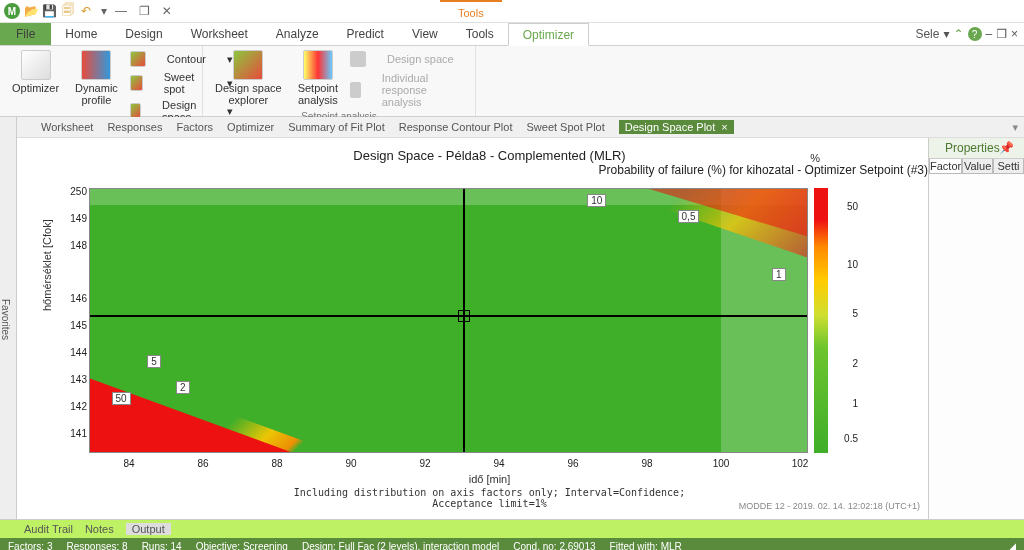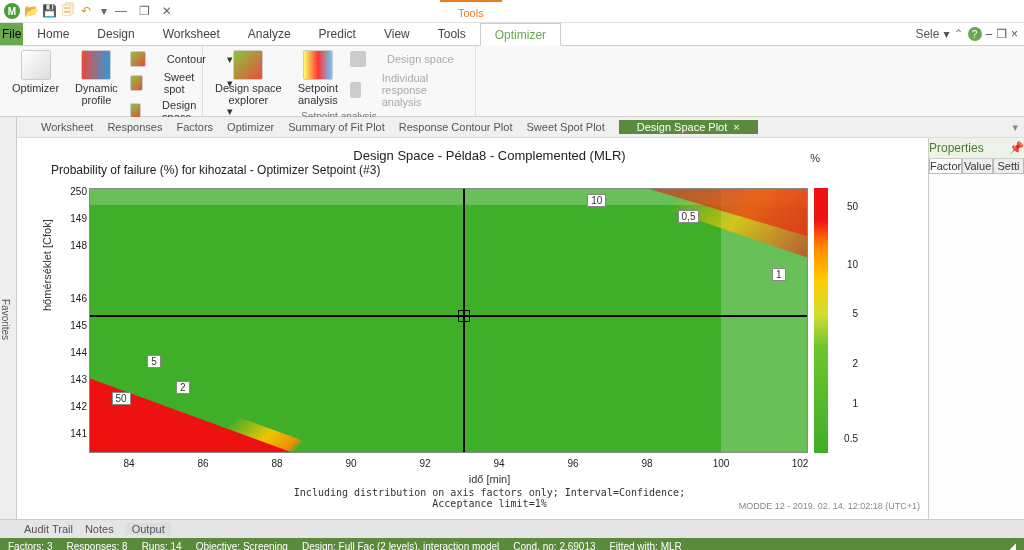--- a/index.html
+++ b/index.html
@@ -5,44 +5,44 @@
 html,body{margin:0;padding:0;font-family:"Segoe UI",Arial,sans-serif;font-size:12px;color:#333;background:#fff;width:1024px;height:550px;overflow:hidden}
 .titlebar{height:22px;background:#fff;border-bottom:1px solid #e0e0e0;display:flex;align-items:center;padding:0 4px}
 .titlebar .logo{width:16px;height:16px;border-radius:50%;background:#4a9d3c;color:#fff;display:flex;align-items:center;justify-content:center;font-weight:bold;font-size:10px;margin-right:4px}
 .titlebar .qat{display:flex;gap:2px;align-items:center}
 .titlebar .qat span{width:16px;height:16px;display:flex;align-items:center;justify-content:center;color:#d89a2b;font-size:12px}
 .titlebar .title{flex:1;text-align:center;font-size:12px;color:#444}
 .titlebar .context-tab{position:absolute;left:440px;top:0;height:22px;padding:0 18px;color:#e67e22;font-size:11px;display:flex;align-items:center;border-top:2px solid #e67e22}
 .titlebar .winbtns{display:flex;gap:6px;color:#666;font-size:12px}
 .titlebar .winbtns span{padding:0 3px;cursor:pointer}
 .menubar{height:22px;display:flex;background:#fff;border-bottom:1px solid #d0d0d0;align-items:stretch}
-.menubar .file{background:#6aa84f;color:#000000;padding:0 2px;display:flex;align-items:center}
+.menubar .file{background:#6aa84f;color:#404040;padding:0 16px;display:flex;align-items:center}
 .menubar .tab{padding:0 14px;display:flex;align-items:center;color:#444;cursor:pointer}
 .menubar .tab.active{background:#fff;border:1px solid #ccc;border-bottom:1px solid #fff;color:#6aa84f;margin-bottom:-1px}
 .menubar .right{margin-left:auto;display:flex;align-items:center;gap:4px;padding-right:6px;color:#555}
 .menubar .help{width:14px;height:14px;border-radius:50%;background:#6aa84f;color:#fff;display:flex;align-items:center;justify-content:center;font-size:10px}
 .ribbon{height:70px;background:#f8f8f8;border-bottom:1px solid #d0d0d0;display:flex}
 .rgroup{border-right:1px solid #e0e0e0;display:flex;flex-direction:column;padding:2px 6px}
 .rgroup .body{flex:1;display:flex;align-items:flex-start;gap:4px}
 .rgroup .cap{font-size:10px;color:#777;text-align:center;padding-top:2px}
 .rbtn{display:flex;flex-direction:column;align-items:center;justify-content:center;gap:2px;padding:2px 6px;cursor:pointer;font-size:11px;color:#333;text-align:center;line-height:1.1}
 .ricon{width:28px;height:28px;border:1px solid #ccc;background:linear-gradient(135deg,#8cc63f,#e74c3c);border-radius:2px}
 .ricon.small{width:14px;height:14px}
 .rsmall{display:flex;align-items:center;gap:21px;font-size:11px;color:#333;cursor:pointer;padding:1px 2px}
 .rsmall.disabled{color:#aaa}
 .content{display:flex;height:calc(550px - 22px - 22px - 70px - 18px - 16px);position:relative}
 .fav-tab{width:16px;background:#eee;border-right:1px solid #ccc;writing-mode:vertical-lr;text-align:center;font-size:10px;color:#555;padding-top:4px}
 .doc-tabs{height:20px;background:#f0f0f0;display:flex;align-items:center;gap:14px;padding-left:24px;font-size:11px;color:#555;border-bottom:1px solid #ddd}
 .doc-tabs .dtab{cursor:pointer}
-.doc-tabs .dtab.active{background:#5a8a3c;color:#fff;padding:1px 18px;display:flex;align-items:center;gap:6px}
+.doc-tabs .dtab.active{background:#5a8a3c;color:#fff;padding:1px 6px;display:flex;align-items:center;gap:6px}
 .main{flex:1;display:flex;flex-direction:column}
 .plot-wrap{flex:1;display:flex;position:relative;background:#fff}
 .plot{flex:1;position:relative;margin:10px 0 6px 34px}
 .plot-title{text-align:center;font-size:13px;color:#222}
-.plot-sub{text-align:left;font-size:12px;color:#222}
+.plot-sub{text-align:right;font-size:12px;color:#222}
 .chart{position:absolute;left:38px;top:40px;right:120px;bottom:60px;border:1px solid #888}
 .chart .green{position:absolute;inset:0;background:#3fae29}
 .chart .red-bl{position:absolute;left:0;bottom:0;width:28%;height:28%;background:#e11;clip-path:polygon(0 0,100% 100%,0 100%)}
 .chart .yel-bl{position:absolute;left:0;bottom:0;width:34%;height:34%;background:linear-gradient(135deg,rgba(255,200,0,0.0) 60%,rgba(255,200,0,0.9) 75%,rgba(255,140,0,0.9) 85%,rgba(230,30,30,0) 88%);clip-path:polygon(0 0,100% 100%,0 100%)}
 .chart .red-tr{position:absolute;right:0;top:0;width:22%;height:18%;background:#e11;clip-path:polygon(100% 0,100% 100%,0 0);opacity:0.55}
 .chart .yel-tr{position:absolute;right:0;top:0;width:28%;height:26%;background:linear-gradient(315deg,rgba(230,30,30,0.6),rgba(255,200,0,0.7) 40%,rgba(255,200,0,0) 70%);clip-path:polygon(100% 0,100% 100%,0 0)}
 .chart .pale{position:absolute;right:0;top:0;width:12%;height:100%;background:rgba(255,255,255,0.22)}
 .chart .pale2{position:absolute;left:0;top:0;right:0;height:6%;background:rgba(255,255,255,0.22)}
 .chart .cross-h{position:absolute;left:0;right:0;top:48%;height:0;border-top:2px solid #000}
 .chart .cross-v{position:absolute;top:0;bottom:0;left:52%;width:0;border-left:2px solid #000}
@@ -50,25 +50,25 @@
 .chart .lbl{position:absolute;background:#fff;border:1px solid #888;font-size:10px;padding:0 3px}
 .ytick{position:absolute;left:18px;font-size:10px;color:#222;transform:translateY(-50%);width:18px;text-align:right}
 .xtick{position:absolute;bottom:44px;font-size:10px;color:#222;transform:translateX(-50%)}
 .ylab{position:absolute;left:0;top:50%;transform:rotate(-90deg) translate(20px,-10px);transform-origin:left top;font-size:11px}
 .xlab{position:absolute;left:50%;bottom:28px;transform:translateX(-50%);font-size:11px}
 .footnote{position:absolute;left:50%;bottom:4px;transform:translateX(-50%);font-family:monospace;font-size:10px;color:#333;white-space:pre;text-align:center}
 .stamp{position:absolute;right:8px;bottom:2px;font-size:9px;color:#888}
 .colorbar{position:absolute;right:100px;top:40px;bottom:60px;width:14px;background:linear-gradient(to bottom,#e11 0%,#e11 12%,#f80 22%,#fc0 35%,#cfdf30 48%,#6ec52e 60%,#3fae29 100%)}
 .cbt{position:absolute;right:70px;font-size:10px;color:#222;transform:translateY(-50%)}
 .proppane{width:95px;background:#fdfdfd;border-left:1px solid #ccc;display:flex;flex-direction:column}
-.proppane .hdr{background:#eef3e9;padding:3px 0;font-size:12px;color:#4a7a30;display:flex;justify-content:space-between;align-items:center;border-bottom:1px solid #ccc}
+.proppane .hdr{background:#eef3e9;padding:3px 16px;font-size:12px;color:#4a7a30;display:flex;justify-content:space-between;align-items:center;border-bottom:1px solid #ccc}
 .proppane .subtabs{display:flex;font-size:11px}
 .proppane .subtabs span{flex:1;text-align:center;border:1px solid #bbb;border-top:none;background:#eee;padding:1px 0}
 .proppane .subtabs span.active{background:#fff}
-.bottom-tabs{height:18px;background:#e5e5e5;border-top:1px solid #ccc;display:flex;align-items:center;padding-left:24px;gap:12px;font-size:11px;color:#555}
+.bottom-tabs{height:18px;background:#bef264;border-top:1px solid #ccc;display:flex;align-items:center;padding-left:24px;gap:12px;font-size:11px;color:#555}
 .bottom-tabs span{cursor:pointer}
 .bottom-tabs span.active{background:#ddd;padding:0 6px}
 .statusbar{height:16px;background:#5a8a3c;color:#fff;font-size:10px;display:flex;align-items:center;gap:14px;padding:0 8px}
 .statusbar .sep{flex:1}
 </style>
 </head>
 <body>
 
 <div class="titlebar">
   <div class="logo">M</div>

